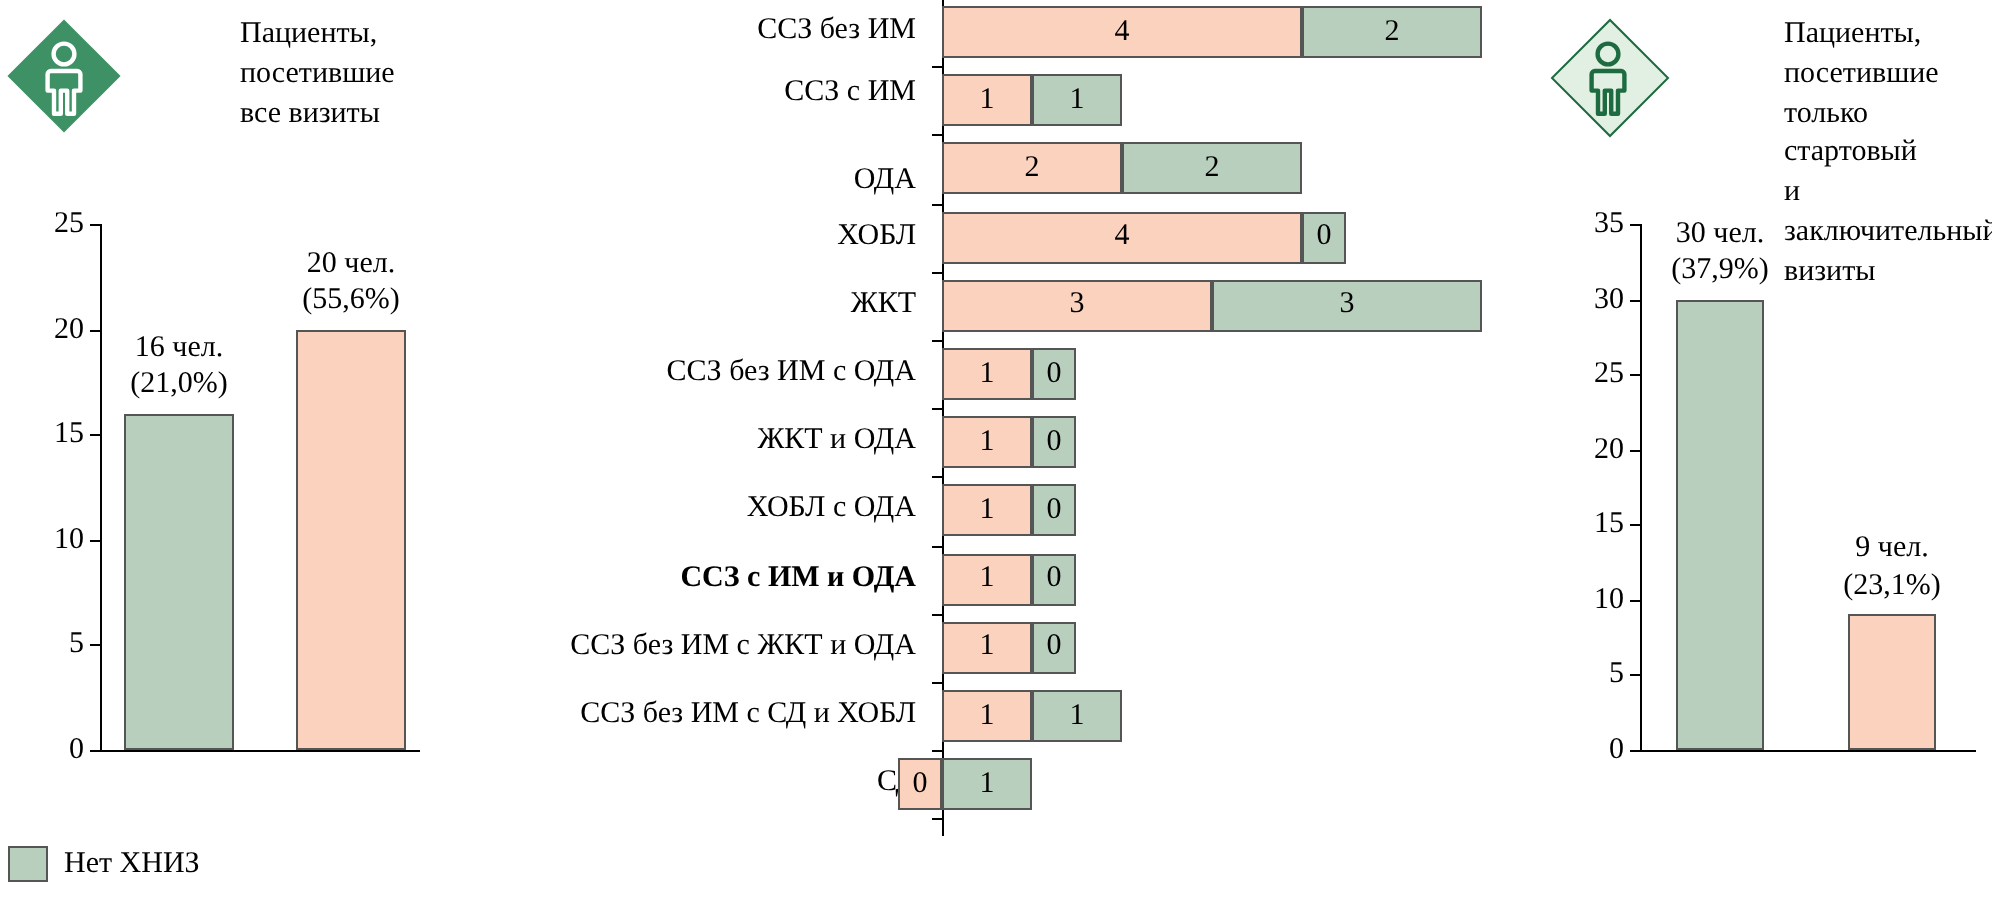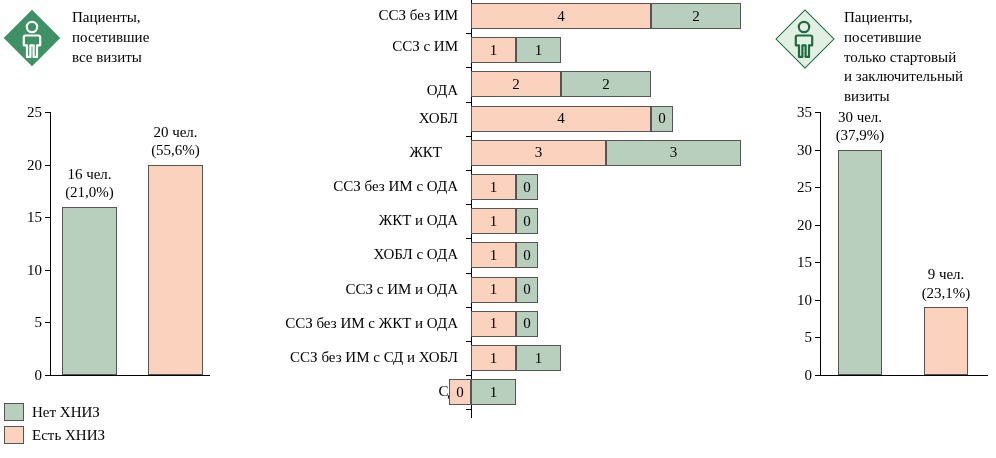--- a/index.html
+++ b/index.html
@@ -2,37 +2,37 @@
 <html><head>
 <meta charset="utf-8">
 <style>
   html,body{margin:0;padding:0;background:#ffffff;}
   body{width:996px;height:458px;position:relative;overflow:hidden;
        font-family:"Liberation Serif","DejaVu Serif",serif;color:#000;}
 
   .panel{position:absolute;}
 
   
-  .hdr{display:flex;align-items:flex-start;}
+  .hdr{display:flex;align-items:flex-start;gap:48px;}
   .diamond{width:56px;height:56px;flex:0 0 56px;position:relative;margin-top:2px;}
   .diamond .dsq{position:absolute;left:8px;top:8px;width:40px;height:40px;
                 transform:rotate(45deg);}
   .diamond svg{position:absolute;left:0;top:0;width:56px;height:56px;}
   .hdr-text{margin-left:12px;font-size:15px;line-height:1.32;white-space:pre-line;}
 
   
   .axis-line{position:absolute;background:#000;}
   .tick{position:absolute;background:#000;height:1px;width:5px;}
   .ytick-lbl{position:absolute;font-size:15px;text-align:right;line-height:1;}
   .vbar{position:absolute;border:1px solid #555;box-sizing:border-box;}
   .vlabel{position:absolute;font-size:15px;text-align:center;line-height:1.22;white-space:pre-line;}
 
   
   .legend{position:absolute;font-size:15px;}
-  .legend-row{display:flex;align-items:center;margin-bottom:5px;}
+  .legend-row{display:flex;align-items:center;margin-bottom:5px;margin-top:20px;}
   .swatch{width:20px;height:18px;border:1px solid #555;box-sizing:border-box;margin-right:8px;}
 
   
   .cat-lbl{position:absolute;font-size:15px;text-align:right;line-height:1;white-space:nowrap;}
   .seg{position:absolute;border:1px solid #555;box-sizing:border-box;
        font-size:15px;display:flex;align-items:center;justify-content:center;line-height:1;}
 </style>
 </head>
 <body>
 
@@ -98,37 +98,37 @@
       <div class="seg" style="left: 286px; top: 37.2px; width: 45px; height: 26px; background: rgb(185, 207, 189);">1</div>
       <div class="tick" style="left: 236px; top: 67px;"></div>
       <div class="cat-lbl" style="right: 312px; top: 83px;">ОДА</div>
       <div class="seg" style="left: 241px; top: 71.4px; width: 90px; height: 26px; background: rgb(251, 210, 189);">2</div>
       <div class="seg" style="left: 331px; top: 71.4px; width: 90px; height: 26px; background: rgb(185, 207, 189);">2</div>
       <div class="tick" style="left: 236px; top: 102px;"></div>
       <div class="cat-lbl" style="right: 312px; top: 110.6px;">ХОБЛ</div>
       <div class="seg" style="left: 241px; top: 105.6px; width: 180px; height: 26px; background: rgb(251, 210, 189);">4</div>
       <div class="seg" style="left: 421px; top: 105.6px; width: 22px; height: 26px; background: rgb(185, 207, 189);">0</div>
       <div class="tick" style="left: 236px; top: 136px;"></div>
-      <div class="cat-lbl" style="right: 328px; top: 144.8px; text-align: right;">ЖКТ</div>
+      <div class="cat-lbl" style="right: 312px; top: 144.8px; text-align: right;">ЖКТ</div>
       <div class="seg" style="left: 241px; top: 139.8px; width: 135px; height: 26px; background: rgb(251, 210, 189);">3</div>
       <div class="seg" style="left: 376px; top: 139.8px; width: 135px; height: 26px; background: rgb(185, 207, 189);">3</div>
       <div class="tick" style="left: 236px; top: 170px;"></div>
       <div class="cat-lbl" style="right: 312px; top: 179px;">ССЗ без ИМ с ОДА</div>
       <div class="seg" style="left: 241px; top: 174px; width: 45px; height: 26px; background: rgb(251, 210, 189);">1</div>
       <div class="seg" style="left: 286px; top: 174px; width: 22px; height: 26px; background: rgb(185, 207, 189);">0</div>
       <div class="tick" style="left: 236px; top: 204px;"></div>
       <div class="cat-lbl" style="right: 312px; top: 213.2px;">ЖКТ и ОДА</div>
       <div class="seg" style="left: 241px; top: 208.2px; width: 45px; height: 26px; background: rgb(251, 210, 189);">1</div>
       <div class="seg" style="left: 286px; top: 208.2px; width: 22px; height: 26px; background: rgb(185, 207, 189);">0</div>
       <div class="tick" style="left: 236px; top: 238px;"></div>
       <div class="cat-lbl" style="right: 312px; top: 247.4px;">ХОБЛ с ОДА</div>
       <div class="seg" style="left: 241px; top: 242.4px; width: 45px; height: 26px; background: rgb(251, 210, 189);">1</div>
       <div class="seg" style="left: 286px; top: 242.4px; width: 22px; height: 26px; background: rgb(185, 207, 189);">0</div>
       <div class="tick" style="left: 236px; top: 273px;"></div>
-      <div class="cat-lbl" style="right: 312px; top: 281.6px;">ССЗ с ИМ и ОДА</div>
+      <div class="cat-lbl" style="right: 312px; top: 281.6px; font-weight: bold;">ССЗ с ИМ и ОДА</div>
       <div class="seg" style="left: 241px; top: 276.6px; width: 45px; height: 26px; background: rgb(251, 210, 189);">1</div>
       <div class="seg" style="left: 286px; top: 276.6px; width: 22px; height: 26px; background: rgb(185, 207, 189);">0</div>
       <div class="tick" style="left: 236px; top: 307px;"></div>
       <div class="cat-lbl" style="right: 312px; top: 315.8px;">ССЗ без ИМ с ЖКТ и ОДА</div>
       <div class="seg" style="left: 241px; top: 310.8px; width: 45px; height: 26px; background: rgb(251, 210, 189);">1</div>
       <div class="seg" style="left: 286px; top: 310.8px; width: 22px; height: 26px; background: rgb(185, 207, 189);">0</div>
       <div class="tick" style="left: 236px; top: 341px;"></div>
       <div class="cat-lbl" style="right: 312px; top: 350px;">ССЗ без ИМ с СД и ХОБЛ</div>
       <div class="seg" style="left: 241px; top: 345px; width: 45px; height: 26px; background: rgb(251, 210, 189);">1</div>
       <div class="seg" style="left: 286px; top: 345px; width: 45px; height: 26px; background: rgb(185, 207, 189);">1</div>

